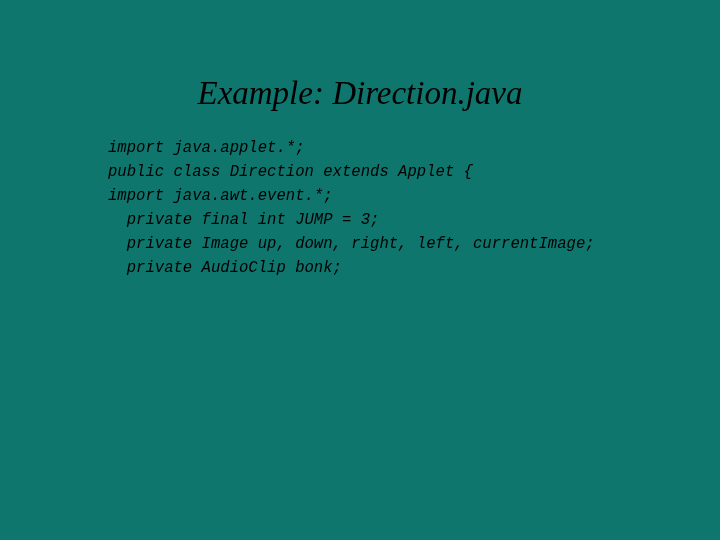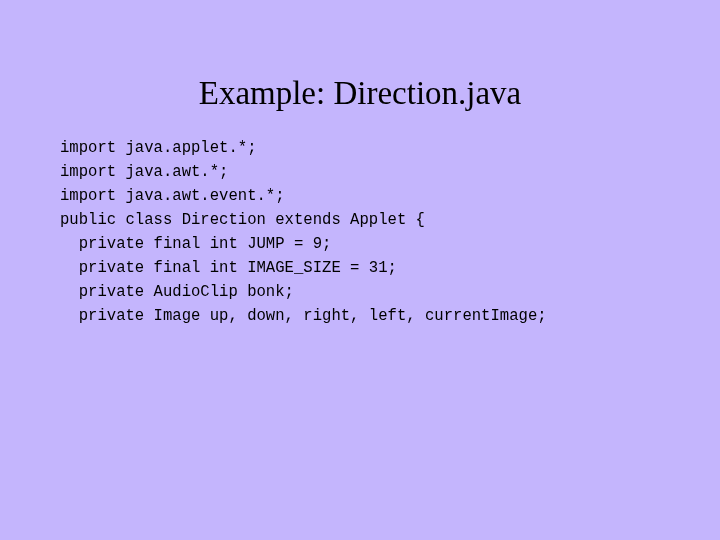--- a/index.html
+++ b/index.html
@@ -10,21 +10,22 @@
     width: 720px;
     height: 540px;
     background: #ffffff;
     overflow: hidden;
     font-family: "Liberation Sans", sans-serif;
   }
   .slide {
     position: relative;
     width: 720px;
     height: 540px;
-    background: #c4b5fd;
+    background: #0f766e;
+    font-style: italic;
   }
   .slide-title {
     position: absolute;
     left: 0;
     top: 72px;
     width: 720px;
     text-align: center;
     font-family: "Liberation Serif", "DejaVu Serif", serif;
     font-size: 33px;
     font-weight: 400;
@@ -39,33 +40,32 @@
     width: 650px;
   }
   .code-line {
     font-family: "Liberation Mono", "DejaVu Sans Mono", monospace;
     font-size: 15.6px;
     line-height: 24px;
     color: #000000;
     white-space: pre;
     letter-spacing: 0px;
     height: 24px;
+    margin-left: 48px;
   }
 </style>
 </head>
 <body>
 
 <div class="slide">
 
   <div class="slide-title">Example: Direction.java</div>
 
   <div class="code-block">
     <div class="code-line">import java.applet.*;</div>
-    <div class="code-line">import java.awt.*;</div>
+    <div class="code-line">public class Direction extends Applet {</div>
     <div class="code-line">import java.awt.event.*;</div>
-    <div class="code-line">public class Direction extends Applet {</div>
-    <div class="code-line">  private final int JUMP = 9;</div>
-    <div class="code-line">  private final int IMAGE_SIZE = 31;</div>
+    <div class="code-line">  private final int JUMP = 3;</div>
+    <div class="code-line">  private Image up, down, right, left, currentImage;</div>
     <div class="code-line">  private AudioClip bonk;</div>
-    <div class="code-line">  private Image up, down, right, left, currentImage;</div>
   </div>
 
 </div>
 
 </body></html>

